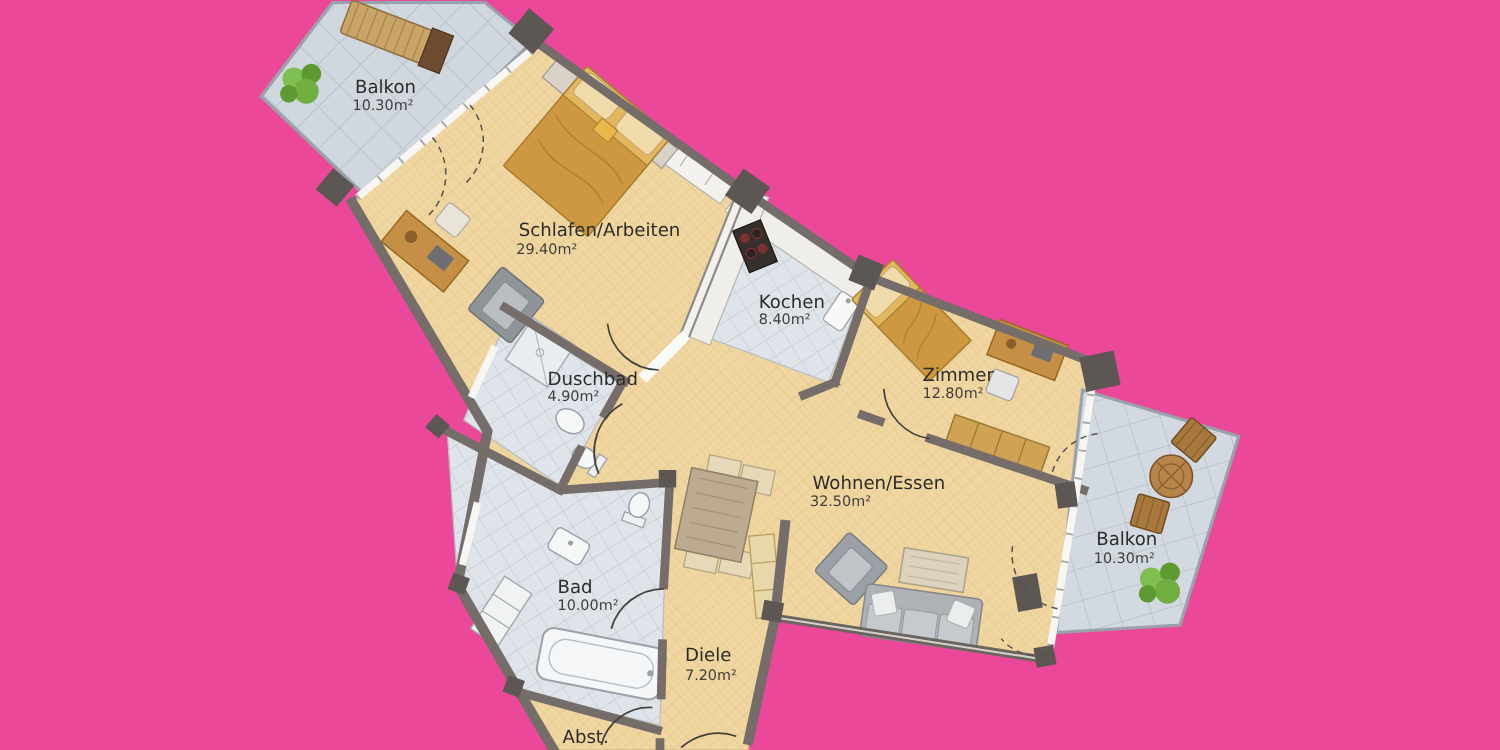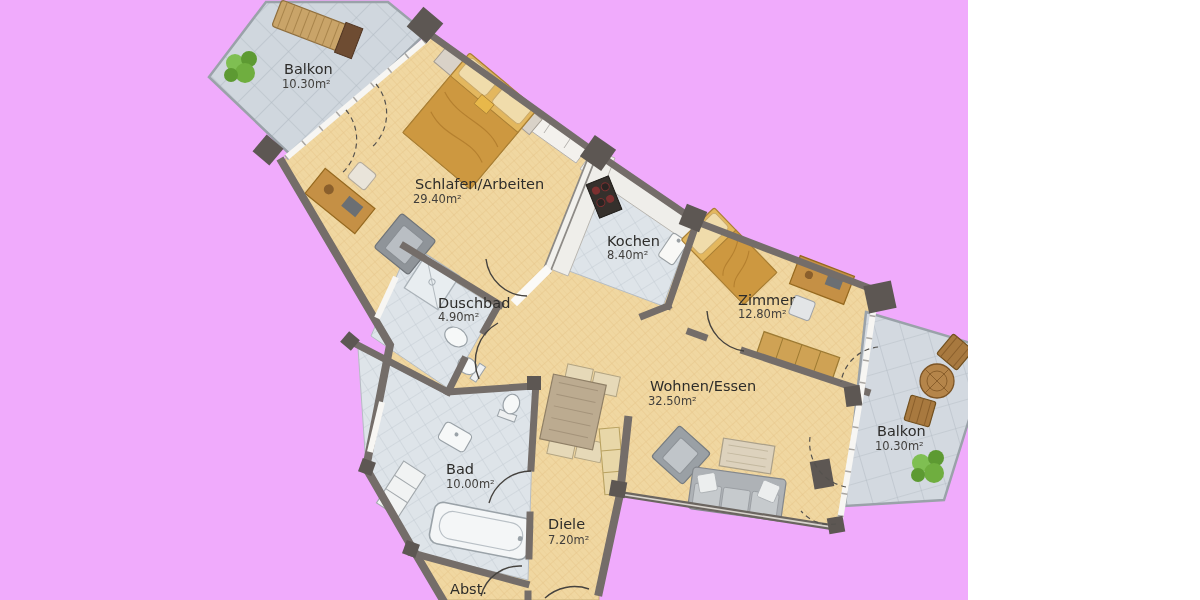--- a/index.html
+++ b/index.html
@@ -1,16 +1,16 @@
 <!DOCTYPE html>
 <html><head>
 <meta charset="utf-8">
 <style>
   html,body{margin:0;padding:0;background:#ffffff;}
-  .stage{position:relative;width:968px;height:600px;background:#f0abfc;overflow:hidden;
+  .stage{position:relative;width:1200px;height:600px;background:#ec4899;overflow:hidden;
          font-family:"DejaVu Sans","Liberation Sans",sans-serif;}
   svg{display:block}
   .room-name{font-size:14.5px;fill:#2d2c2a;}
   .room-area{font-size:11.5px;fill:#413f3c;}
 </style>
 </head>
 <body>
 
 <div class="stage">
 <svg width="1200" height="600" viewBox="0 0 1200 600">

